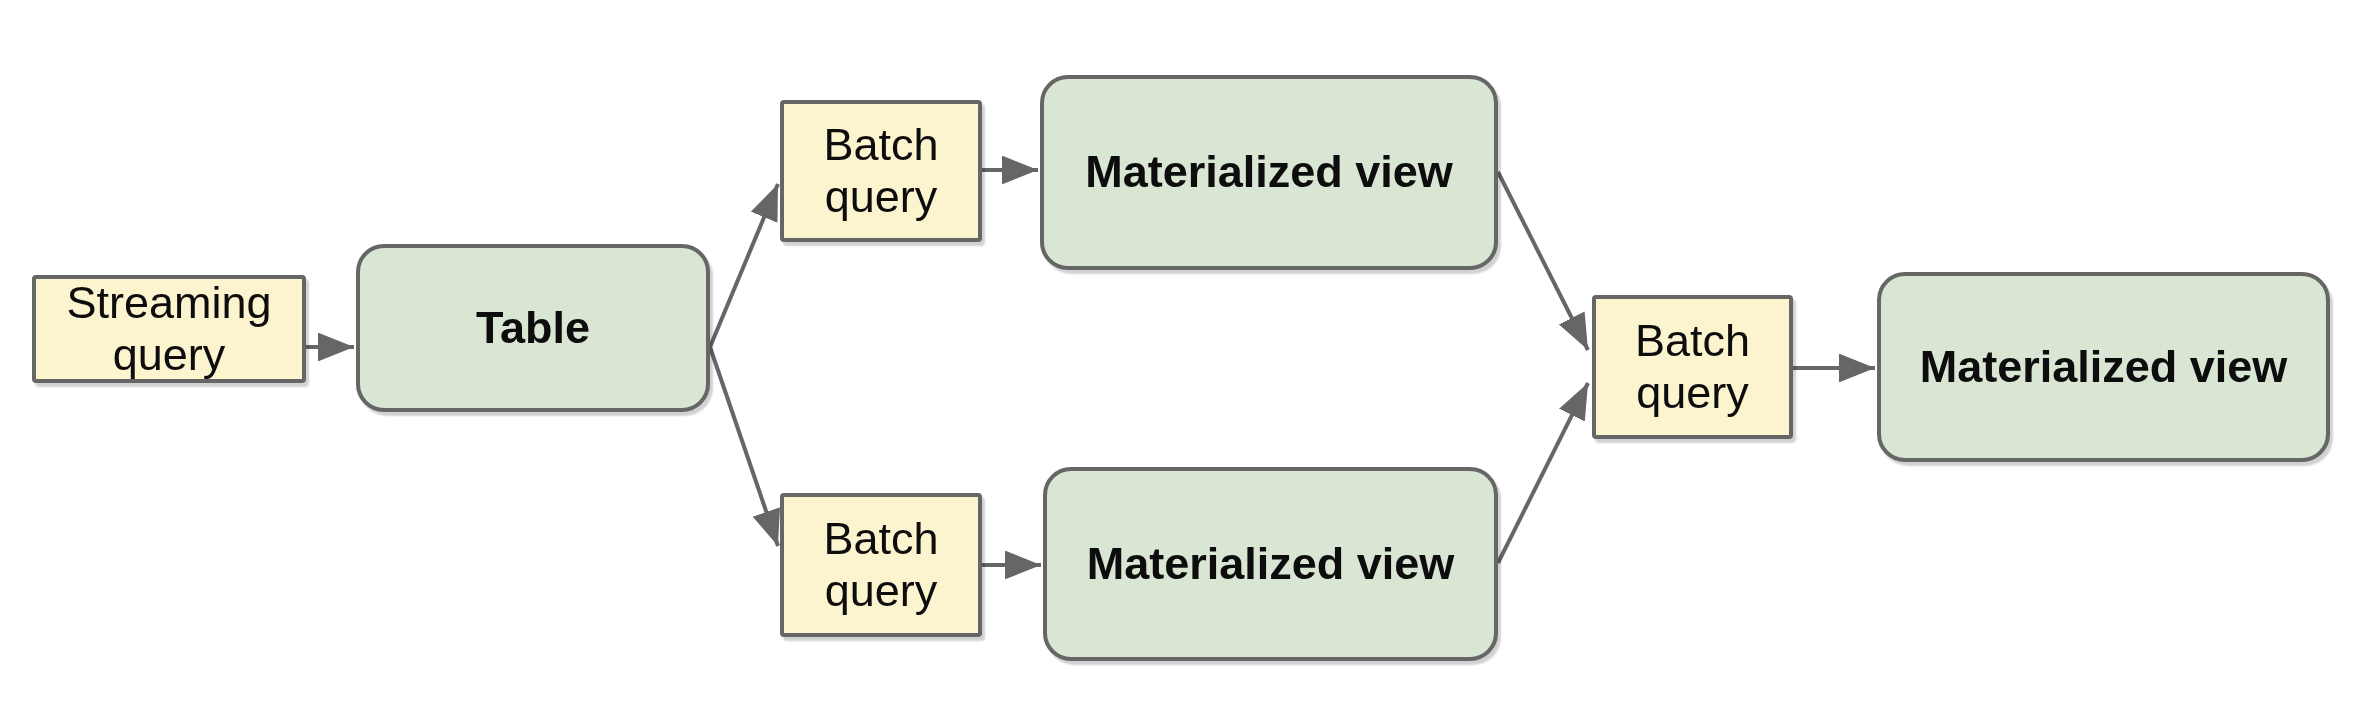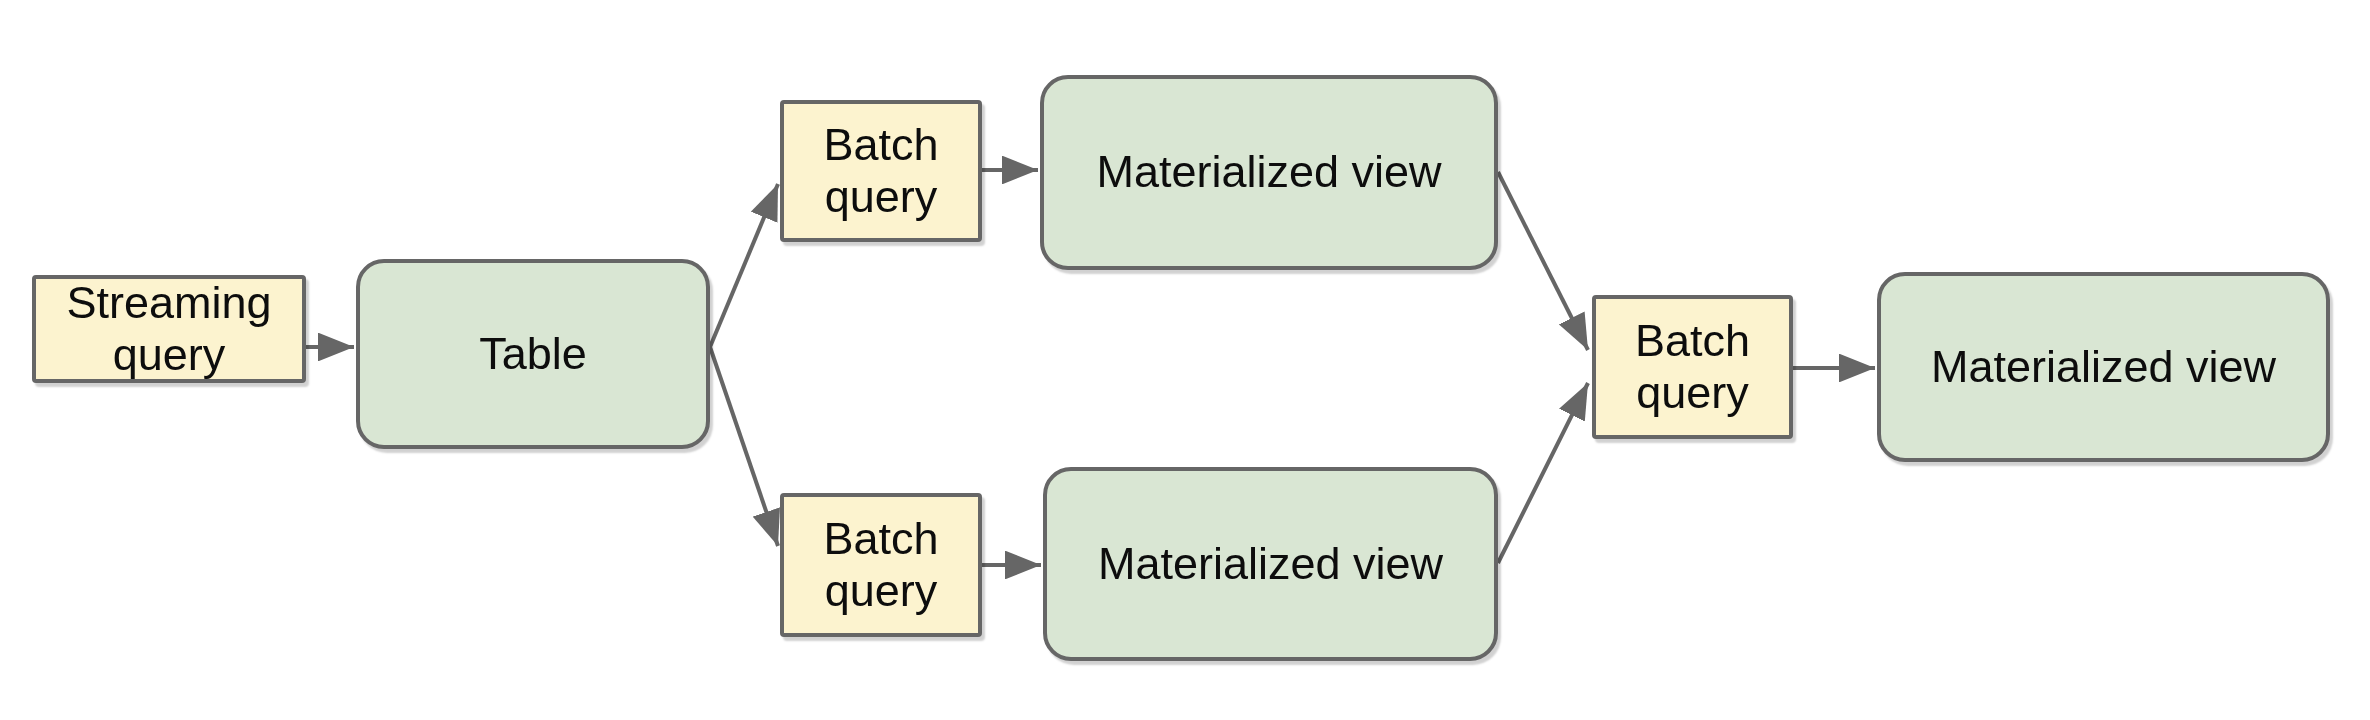--- a/index.html
+++ b/index.html
@@ -30,24 +30,25 @@
   .node .label { display: block; width: 100%; }
   .node.query {
     background: var(--query-fill, #fcf3cf);
     border: 4px solid var(--query-border, #666666);
     border-radius: 4px;
   }
   .node.view {
     background: var(--view-fill, #d9e6d3);
     border: 4px solid var(--view-border, #666666);
     border-radius: 28px;
+    font-weight: bold;
   }
   
   #n-streaming  { left: 32px;   top: 275px; width: 274px; height: 108px; }
-  #n-table      { left: 356px;  top: 259px; width: 354px; height: 190px; }
+  #n-table      { left: 356px;  top: 244px; width: 354px; height: 168px; }
   #n-bq-top     { left: 780px;  top: 100px; width: 202px; height: 142px; }
   #n-mv-top     { left: 1040px; top: 75px;  width: 458px; height: 195px; }
   #n-bq-bottom  { left: 780px;  top: 493px; width: 202px; height: 144px; }
   #n-mv-bottom  { left: 1043px; top: 467px; width: 455px; height: 194px; }
   #n-bq-right   { left: 1592px; top: 295px; width: 201px; height: 144px; }
   #n-mv-right   { left: 1877px; top: 272px; width: 453px; height: 190px; }
 </style>
 </head>
 <body>
 

